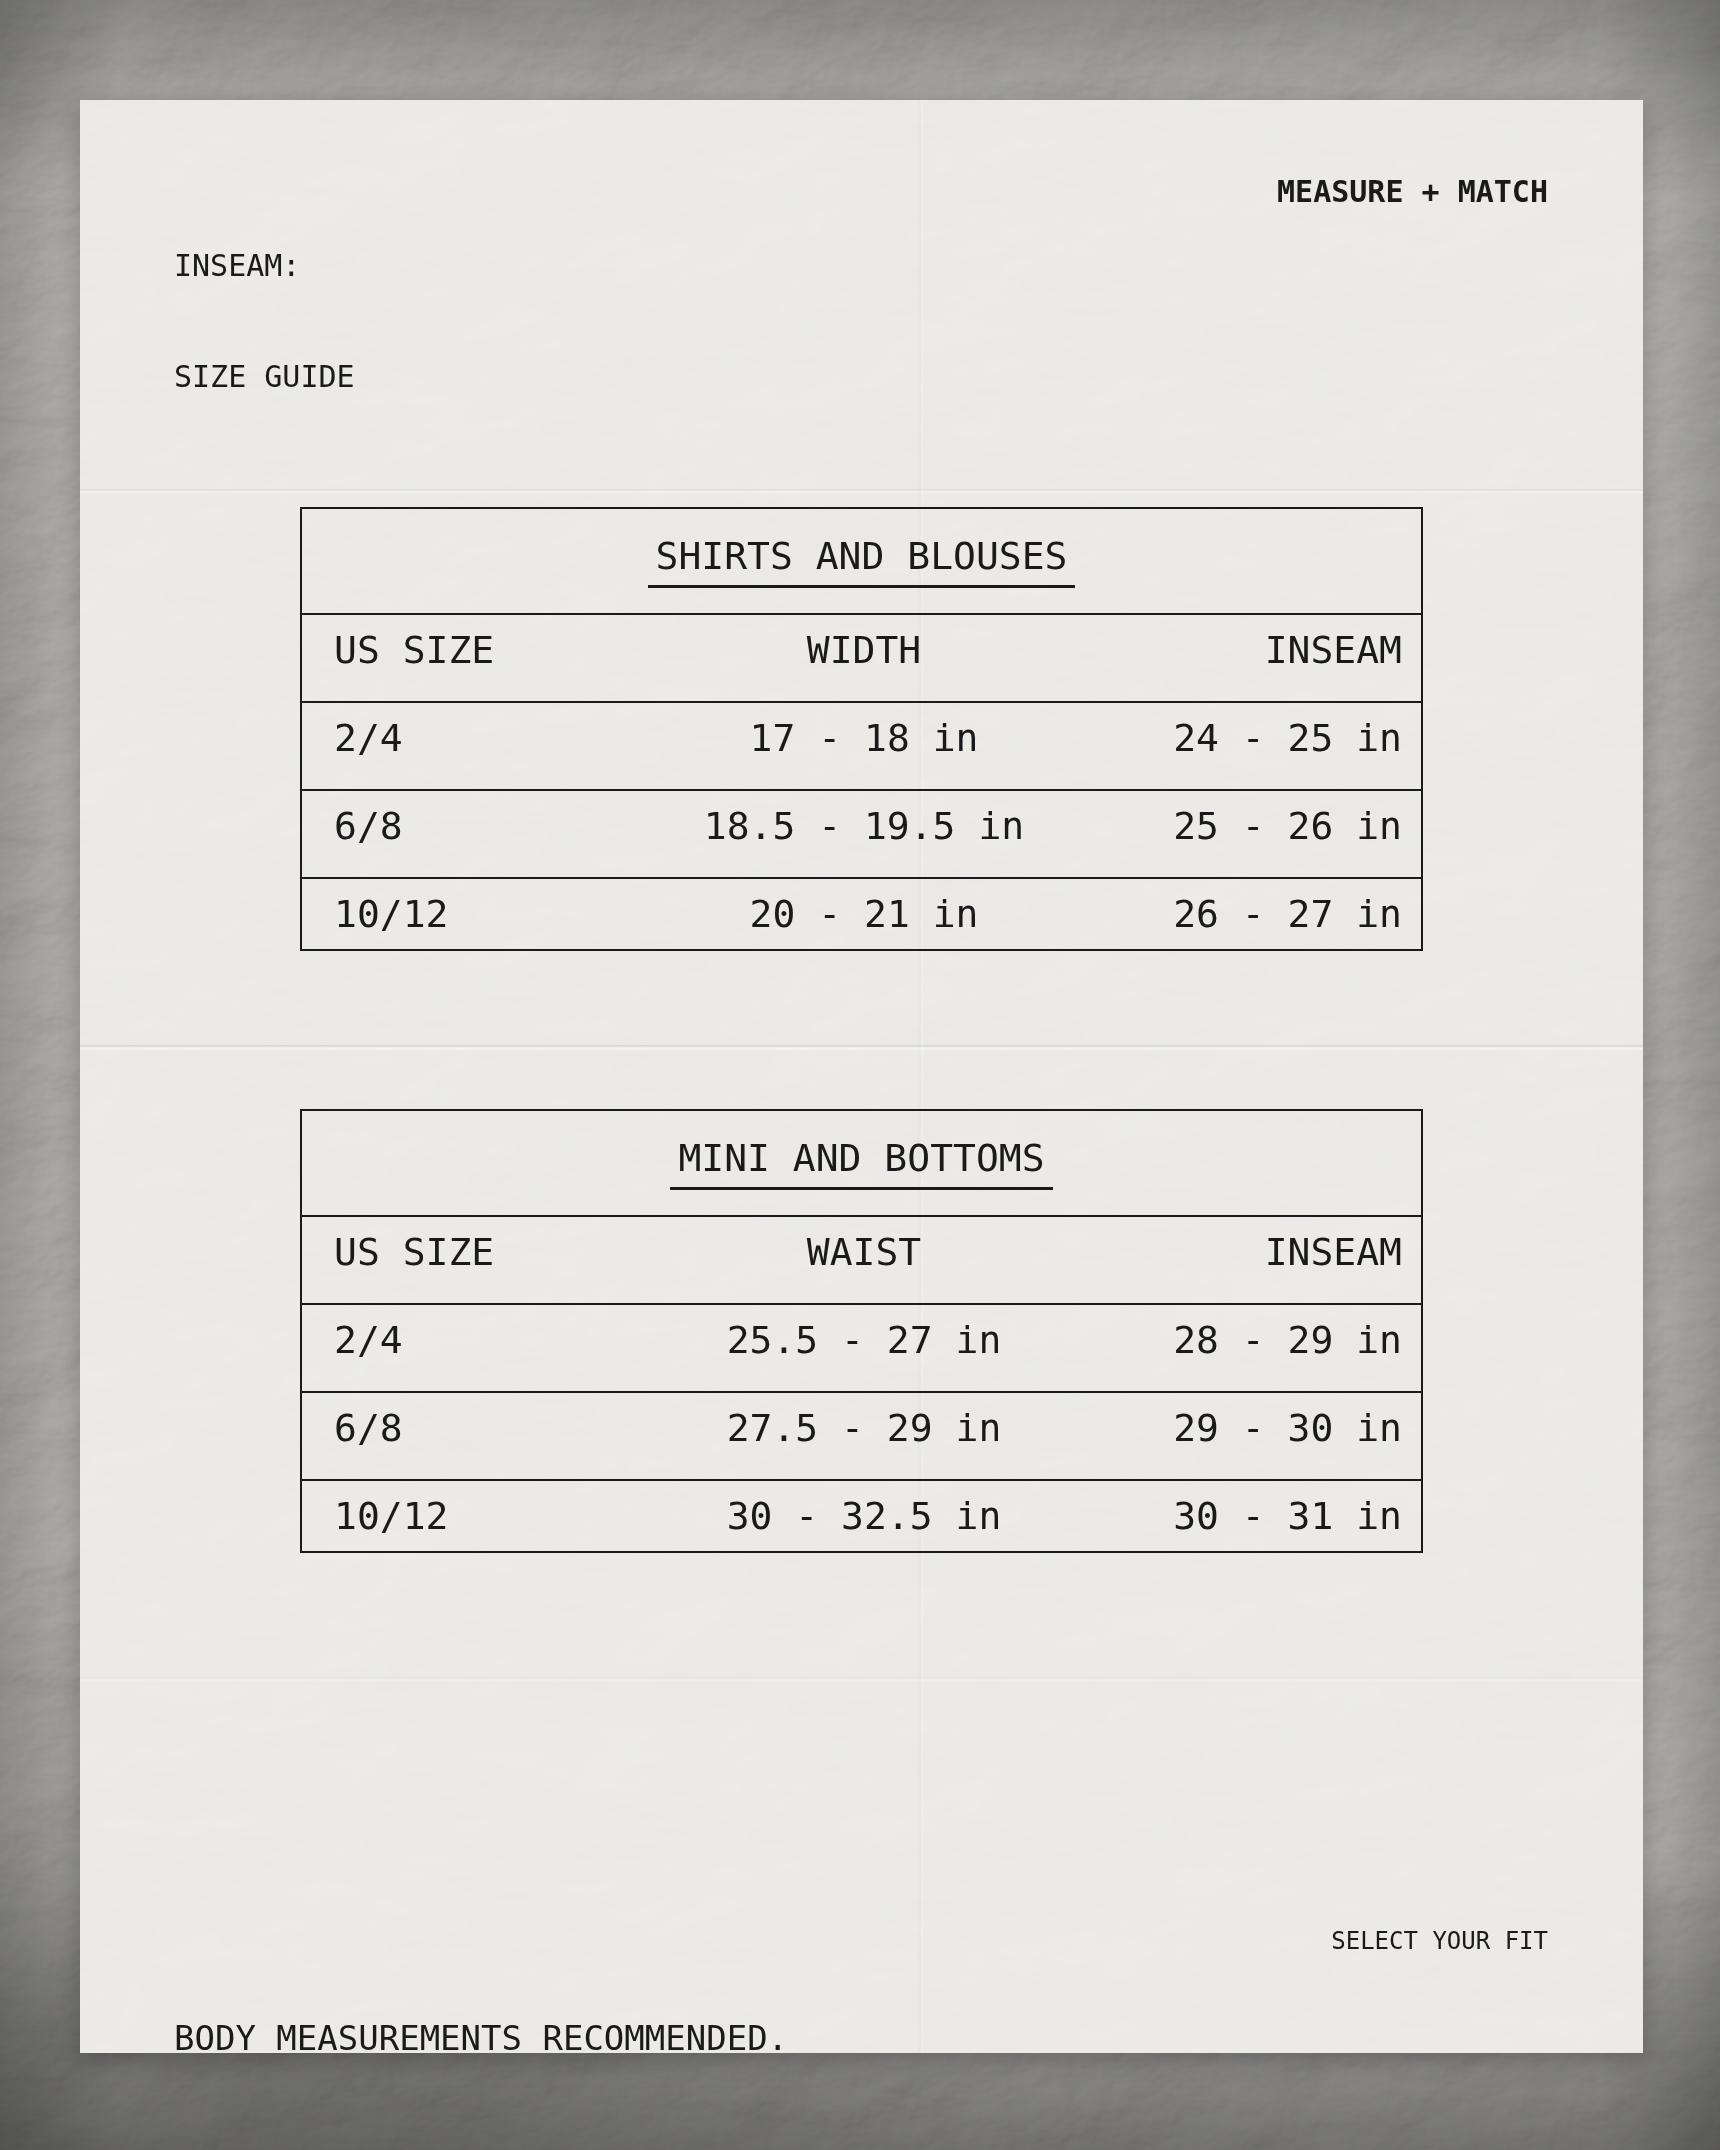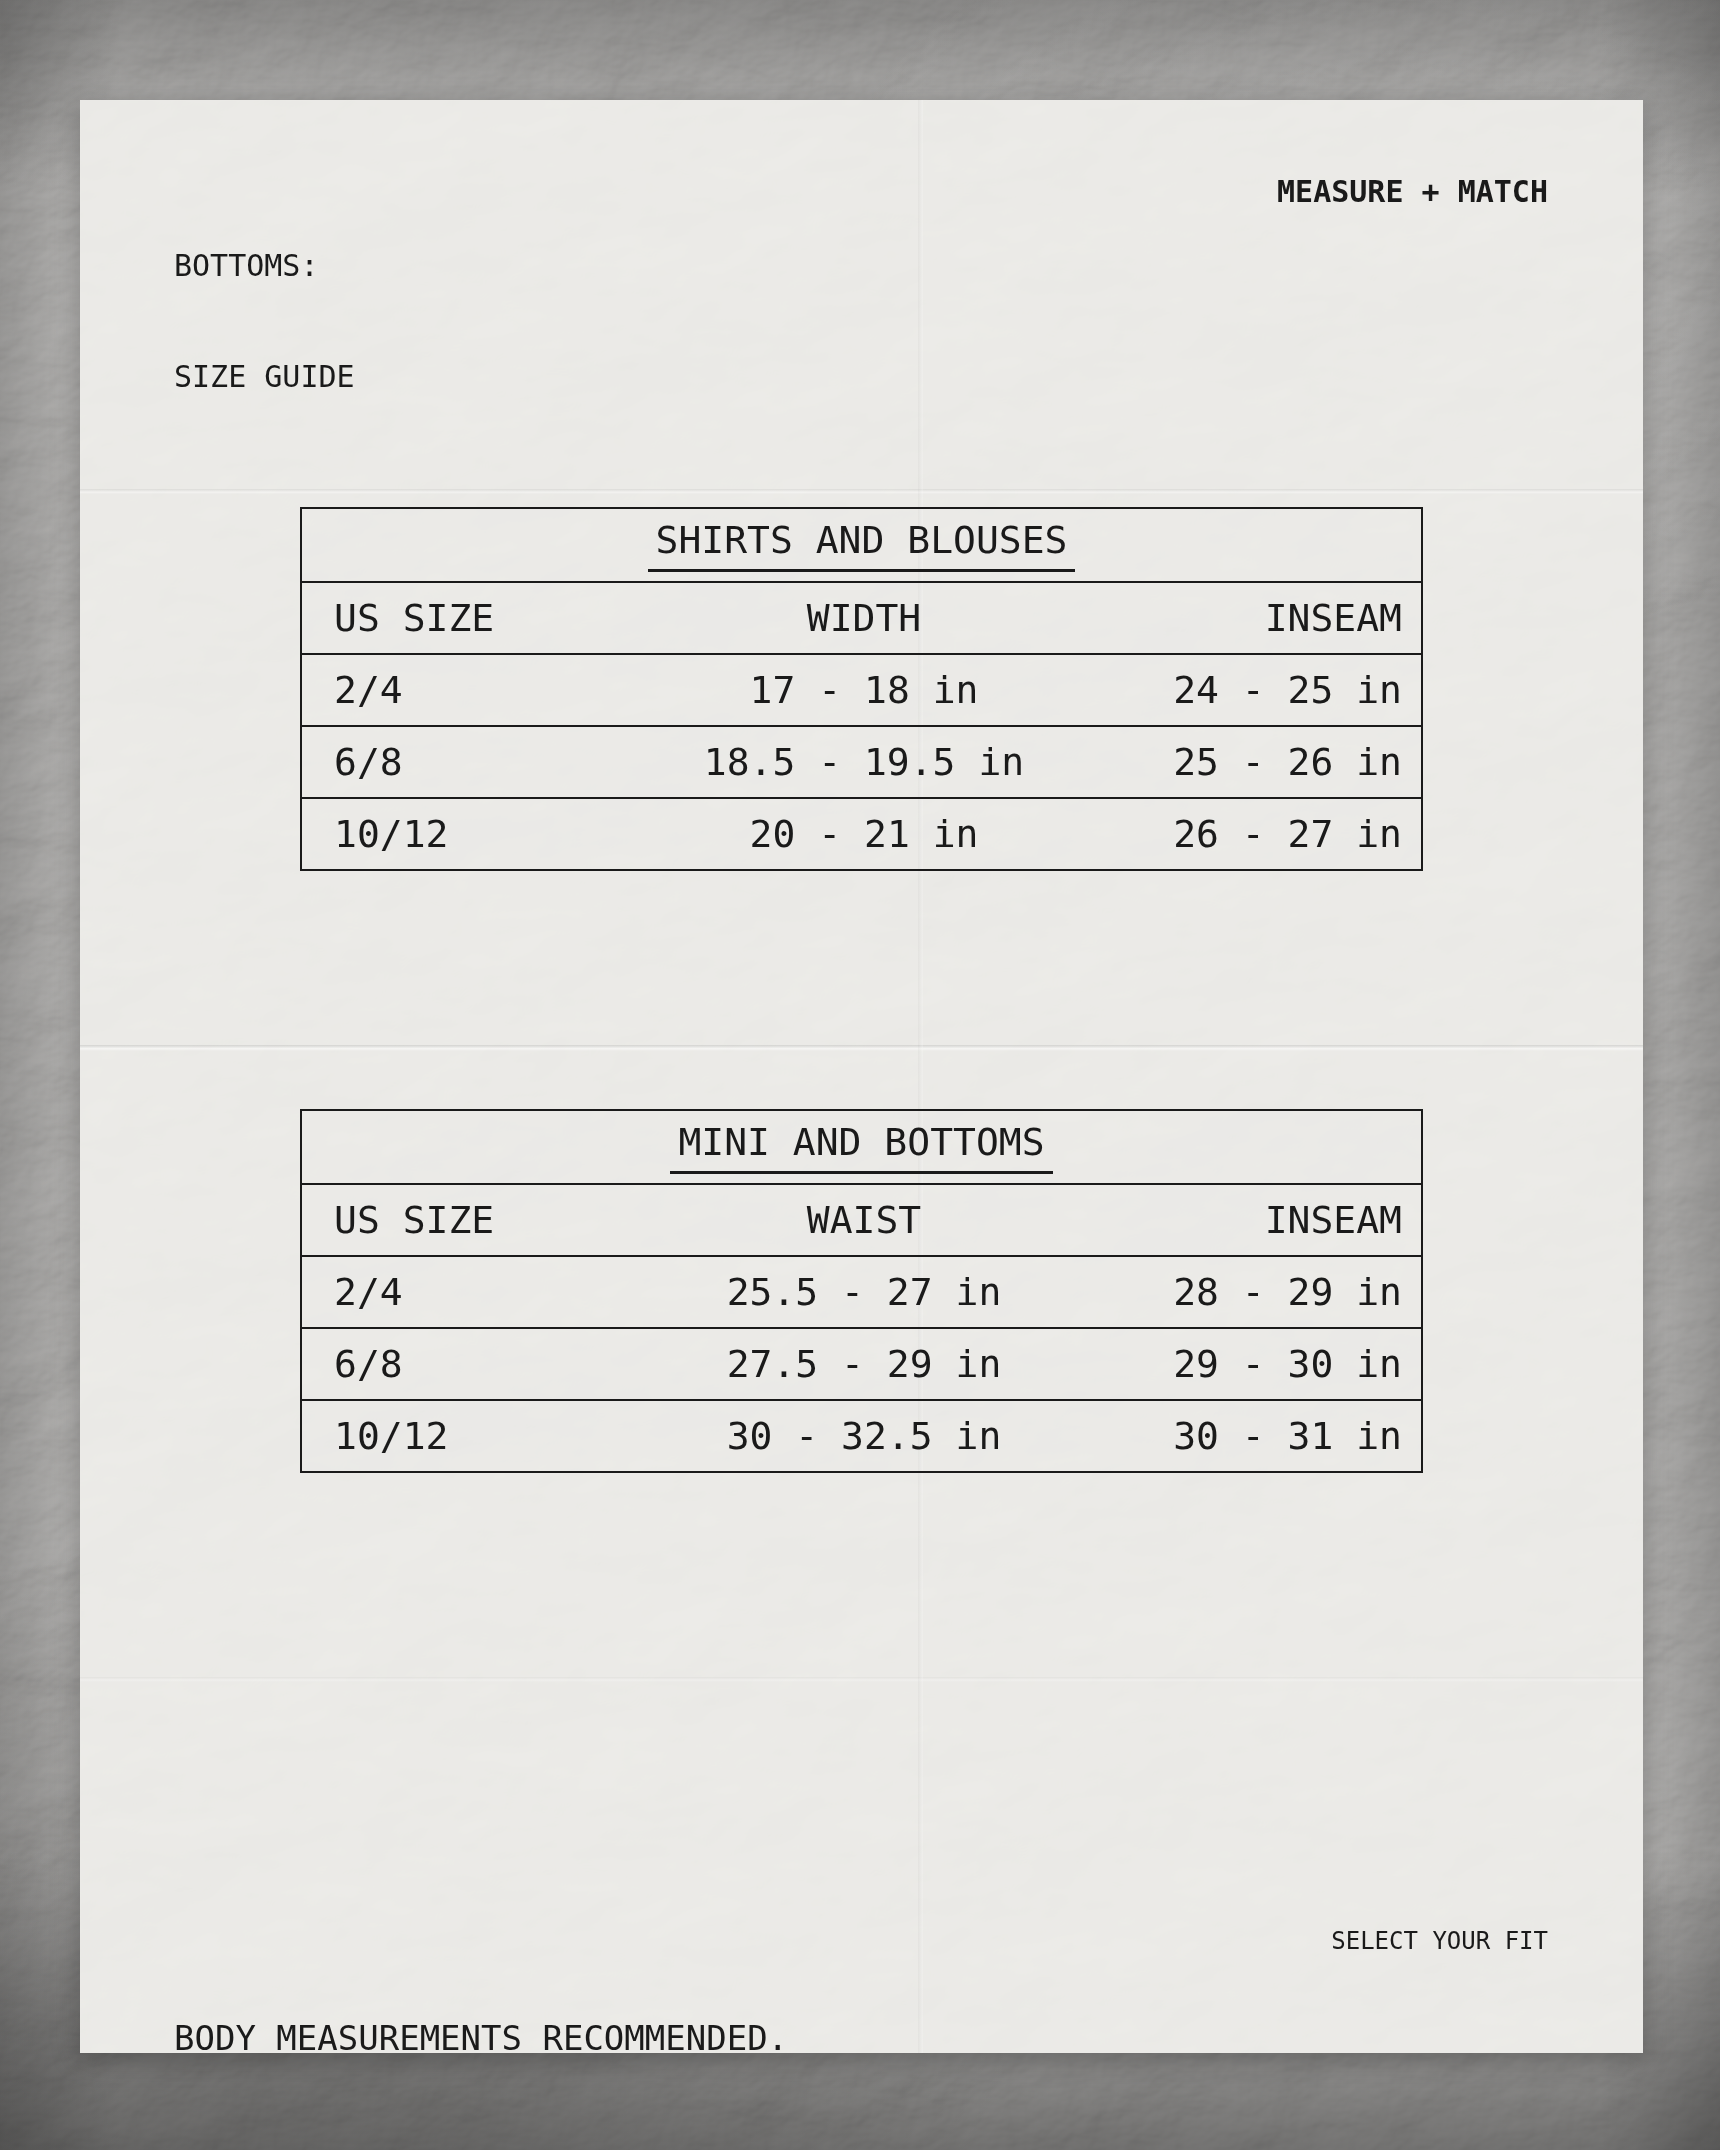--- a/index.html
+++ b/index.html
@@ -42,21 +42,21 @@
   .hdr-right { position:absolute; right:95px; top:73px; font-size:30px; line-height:37px; white-space:pre;font-weight:bold; }
 
   .size-table {
     position:absolute; left:220px; width:1123px;
     border:2.4px solid #1a1a1a;
     background:rgba(255,255,255,.04);
   }
   .t1 { top:407px; }
   .t2 { top:1009px; }
 
-  .row { height:72px; display:grid; grid-template-columns:343px 438px 343px; align-items:center; }
+  .row { height:72px; display:grid; grid-template-columns:343px 438px 343px; align-items:center;margin-top:16px; }
   .row + .row { border-top:2.4px solid #1a1a1a; }
   .title-row { display:flex; align-items:center; justify-content:center; }
   .title-span { font-size:38px; border-bottom:3.2px solid #1a1a1a; padding:0 8px 6.4px 8px; }
 
   .c  { font-size:38px; white-space:pre; }
   .c1 { padding-left:32px; text-align:left; }
   .c2 { text-align:center; }
   .c3 { padding-right:24px; text-align:right; }
 
   .ftr-left  { position:absolute; left:94px;  top:1920px; font-size:34px; line-height:37px; white-space:pre; }
@@ -90,21 +90,21 @@
       </filter>
       <rect width="1962" height="2452" filter="url(#papertex)"></rect>
     </svg>
 
     <div class="crease crease-top"></div>
     <div class="crease crease-mid"></div>
     <div class="crease crease-low"></div>
     <div class="crease-v"></div>
 
     <div class="hdr-left">
-      <div>BOTTOMS:</div>
+      <div>INSEAM:</div>
       <div>SIZE GUIDE</div>
     </div>
     <div class="hdr-right">MEASURE + MATCH</div>
 
     <section class="size-table t1">
       <div class="row title-row">
         <span class="title-span">SHIRTS AND BLOUSES</span>
       </div>
       <div class="row">
         <div class="c c1">US SIZE</div>

